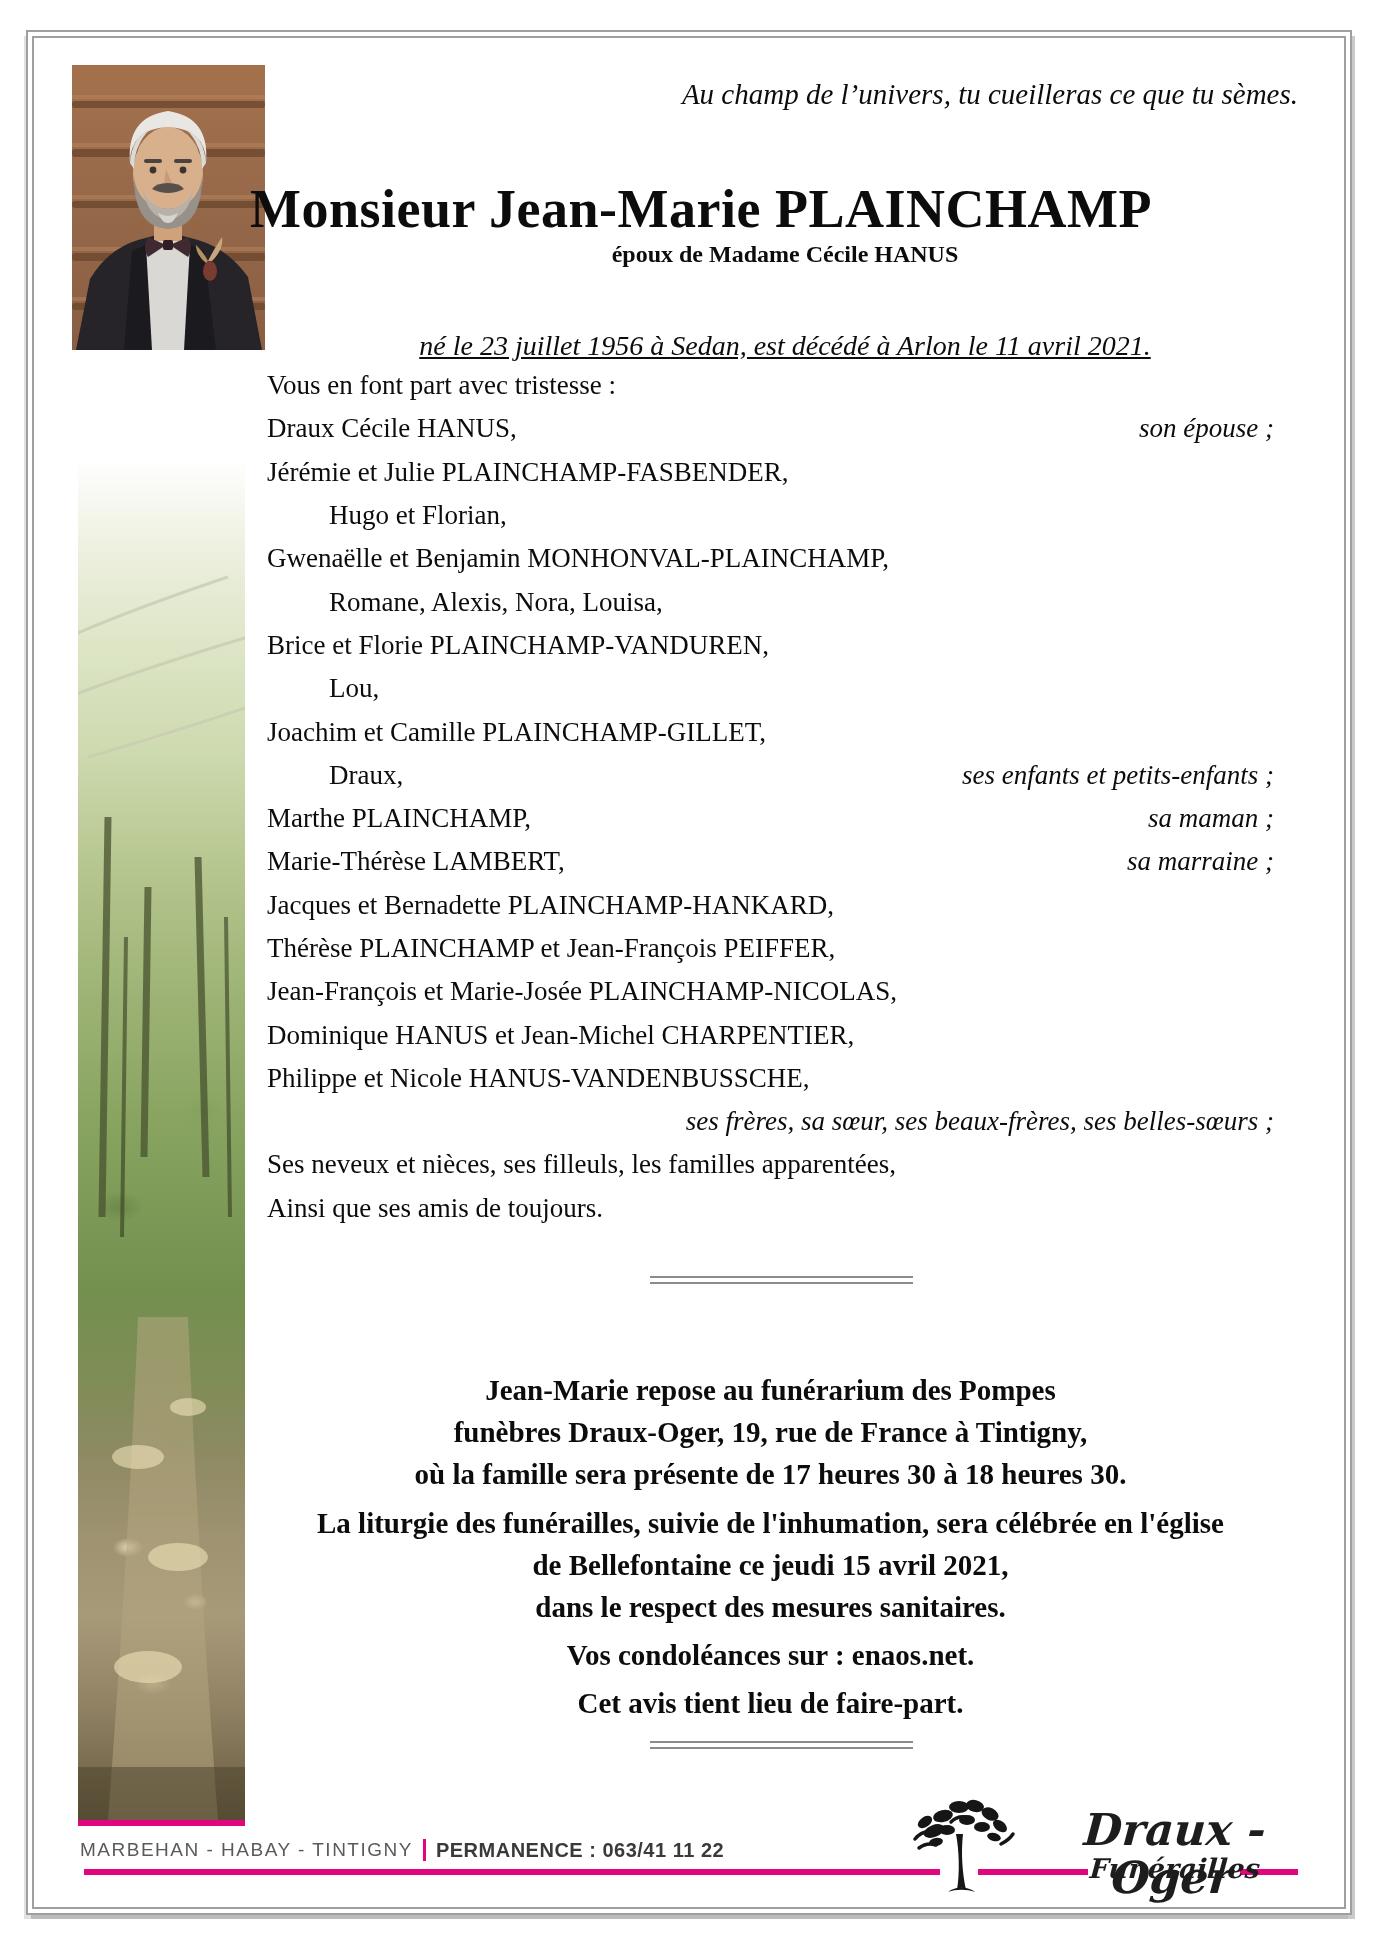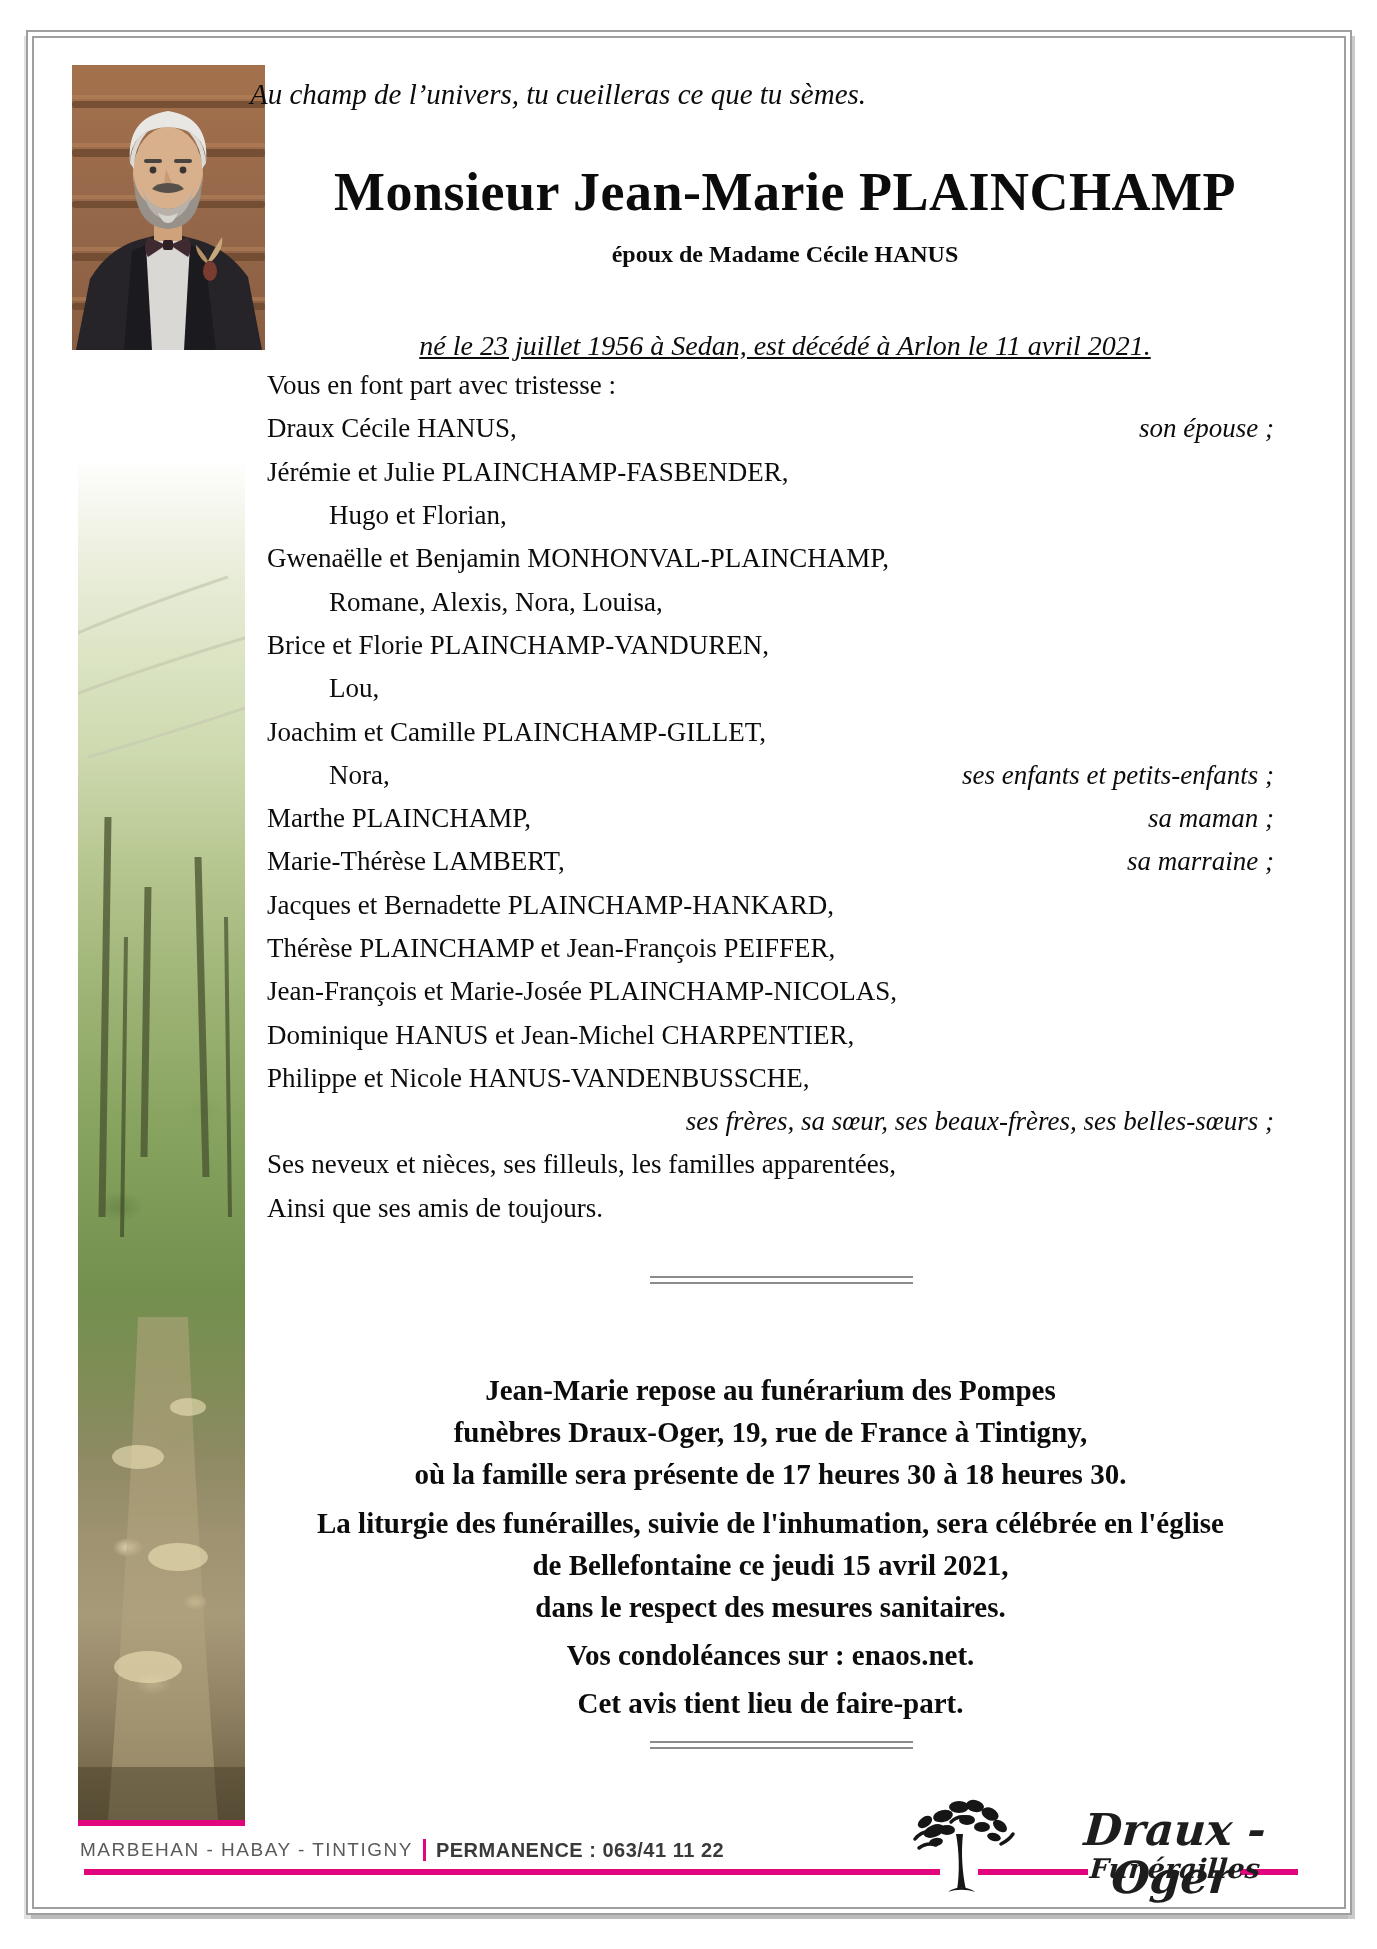--- a/index.html
+++ b/index.html
@@ -5,23 +5,23 @@
 <style>
   html,body{margin:0;padding:0;background:#ffffff;}
   #page{position:relative;width:1377px;height:1949px;background:#ffffff;overflow:hidden;
         font-family:"Liberation Serif", serif;color:#0c0c0c;}
   
   .frame{position:absolute;left:26px;top:30px;width:1322px;height:1881px;border:2px solid #9f9f9f;
          box-shadow: inset 0 0 0 4px #ffffff, inset 0 0 0 6px #9f9f9f,
                      4px 5px 0 -1px rgba(150,150,150,.5), -3px 5px 0 -1px rgba(170,170,170,.35);}
   
   .quote{position:absolute;left:250px;top:76px;width:1070px;height:36px;line-height:36px;
-         font-style:italic;font-size:29px;padding-right:22px;box-sizing:border-box;}
-  .title{position:absolute;left:250px;top:160px;width:1070px;height:64px;line-height:64px;
-         font-weight:bold;font-size:54px;text-align:center;letter-spacing:0.5px;}
+         font-style:italic;font-size:29px;text-align:right;padding-right:22px;box-sizing:border-box;}
+  .title{position:absolute;left:250px;top:177px;width:1070px;height:64px;line-height:64px;
+         font-weight:bold;font-size:54px;letter-spacing:0.5px;}
   .subtitle{position:absolute;left:250px;top:231px;width:1070px;height:46px;line-height:46px;
          font-weight:bold;font-size:24px;text-align:center;}
   .birthline{position:absolute;left:250px;top:328px;width:1070px;height:36px;line-height:36px;
          font-style:italic;font-size:28px;text-align:center;text-decoration:underline;}
   
   .portrait{position:absolute;left:72px;top:65px;width:193px;height:285px;overflow:hidden;}
   
   .strip{position:absolute;left:78px;top:457px;width:167px;height:1363px;overflow:hidden;
     background:
       radial-gradient(22px 14px at 30% 80%, rgba(236,226,188,.85), rgba(236,226,188,0) 70%),
@@ -192,21 +192,21 @@
       </div>
     <div class="row">
         <span class="nm indent">Lou,</span>
         <span class="rl"></span>
       </div>
     <div class="row">
         <span class="nm">Joachim et Camille PLAINCHAMP-GILLET,</span>
         <span class="rl"></span>
       </div>
     <div class="row">
-        <span class="nm indent">Nora,</span>
+        <span class="nm indent">Draux,</span>
         <span class="rl">ses enfants et petits-enfants ;</span>
       </div>
     <div class="row">
         <span class="nm">Marthe PLAINCHAMP,</span>
         <span class="rl">sa maman ;</span>
       </div>
     <div class="row">
         <span class="nm">Marie-Thérèse LAMBERT,</span>
         <span class="rl">sa marraine ;</span>
       </div>

